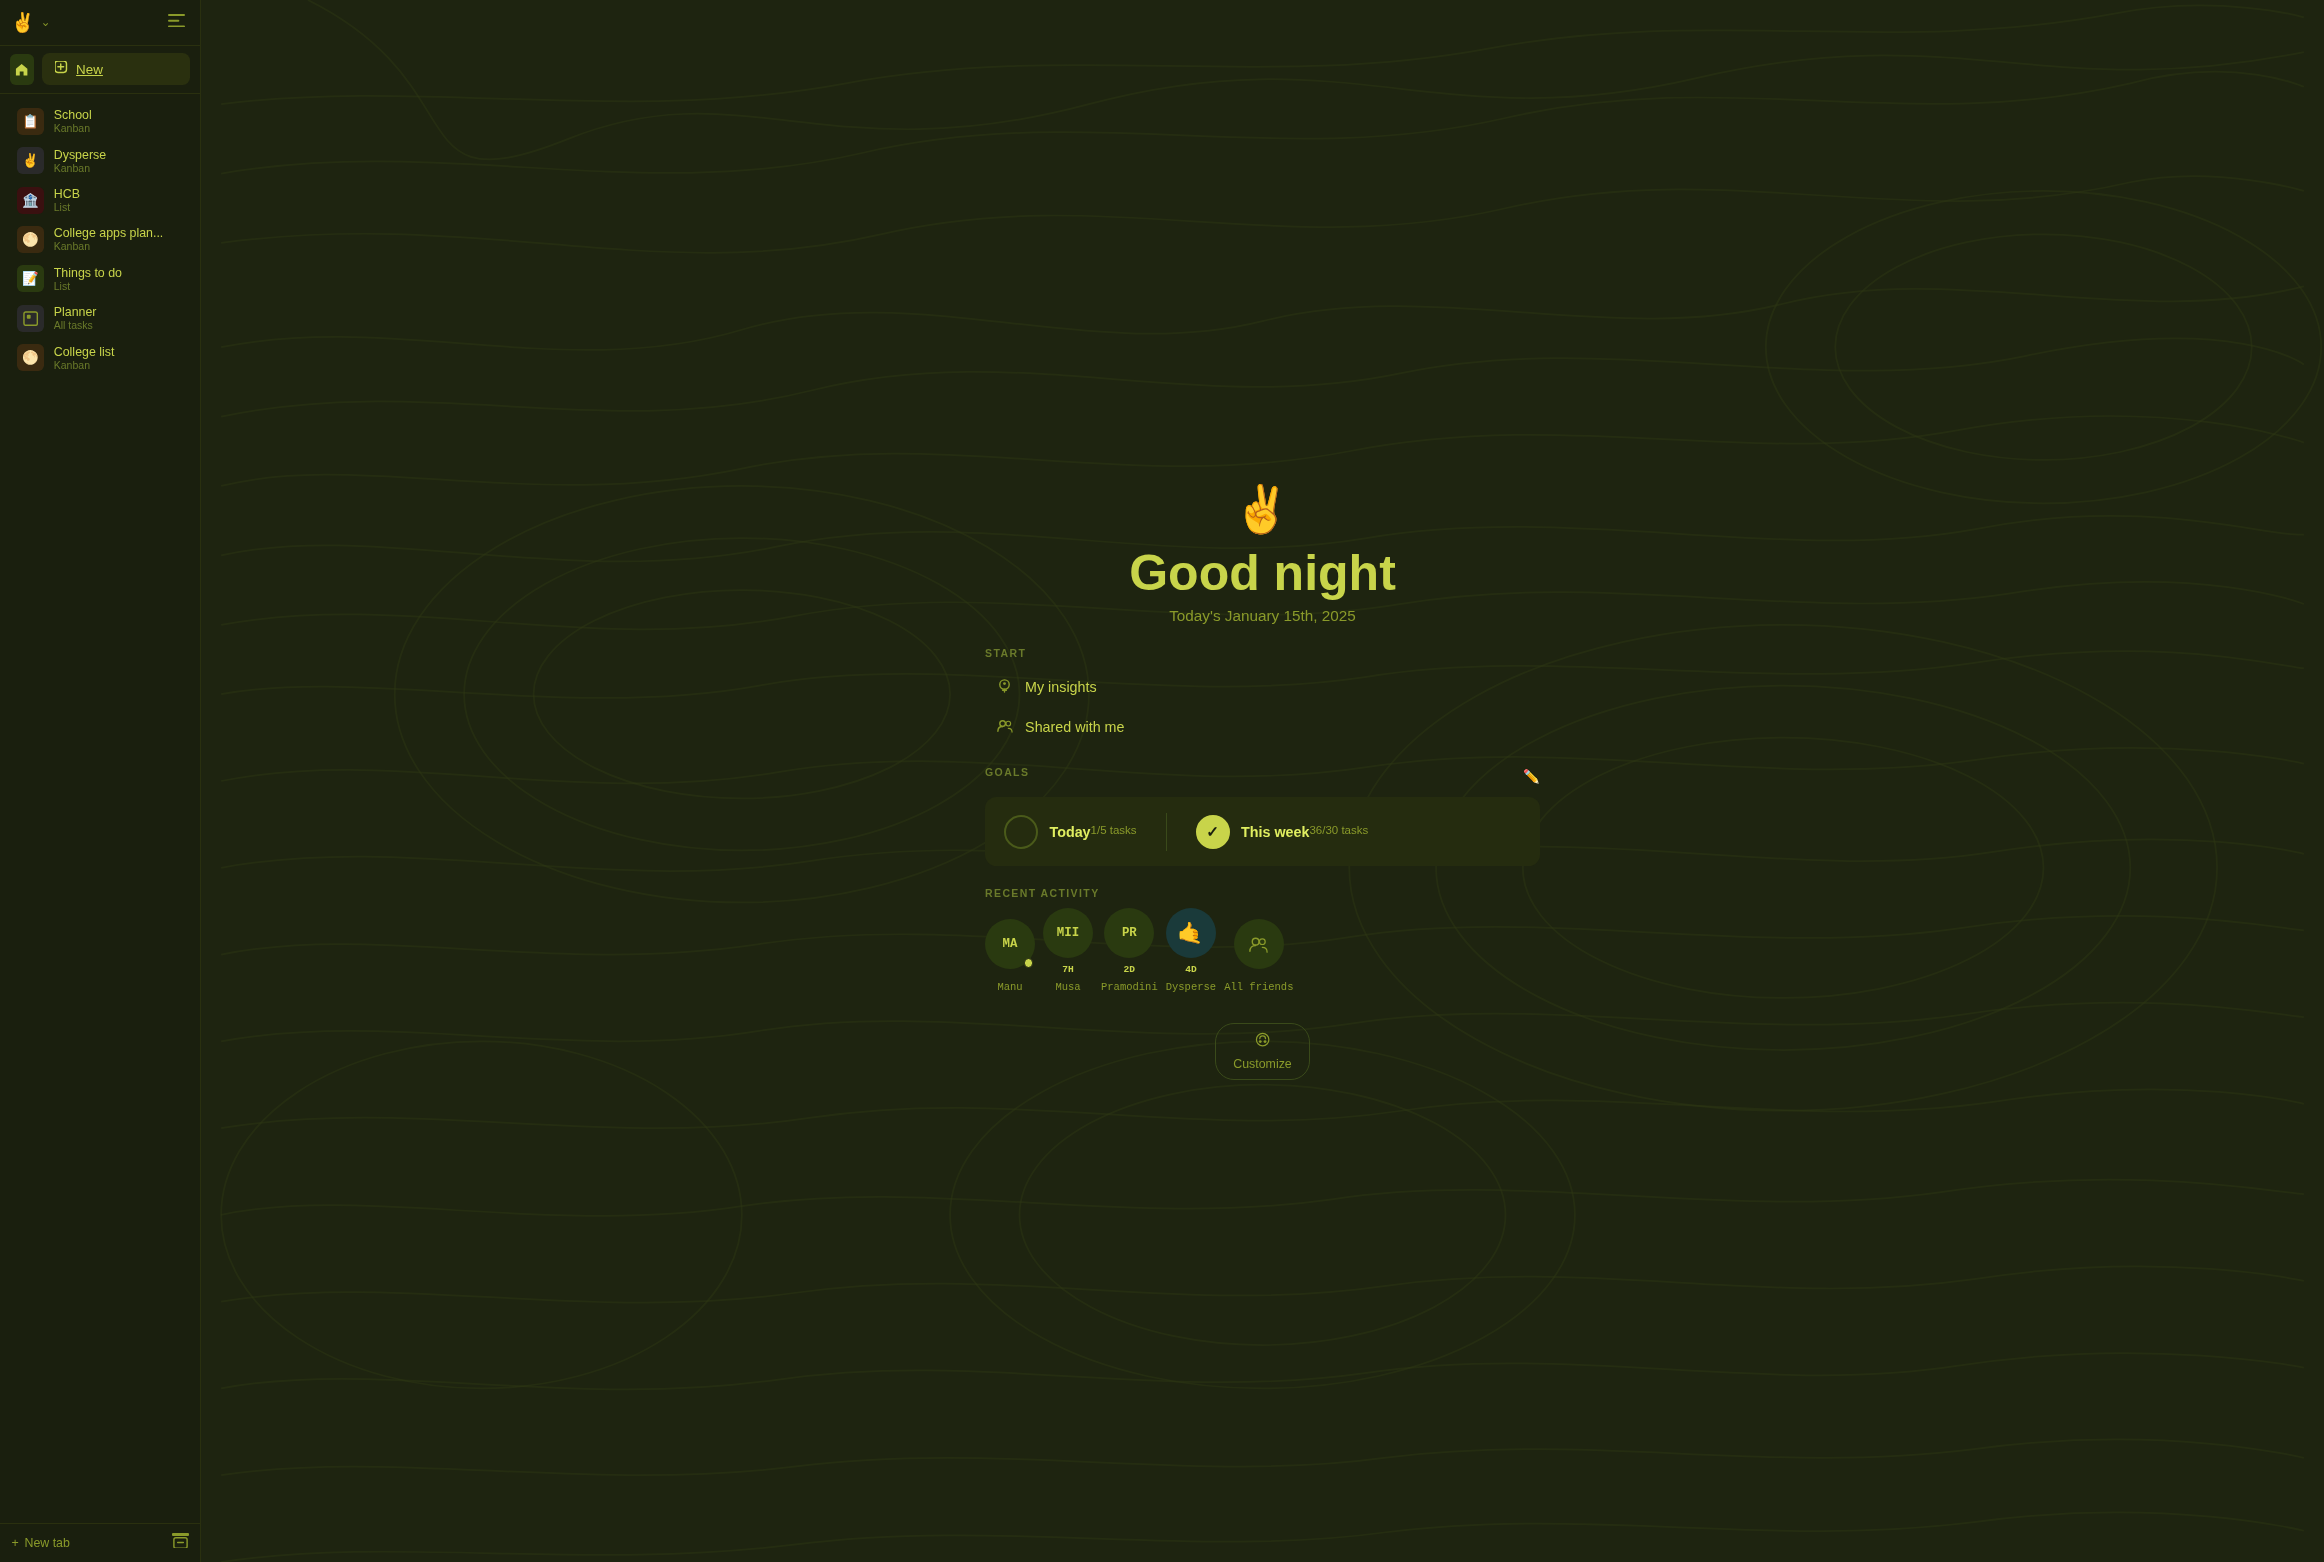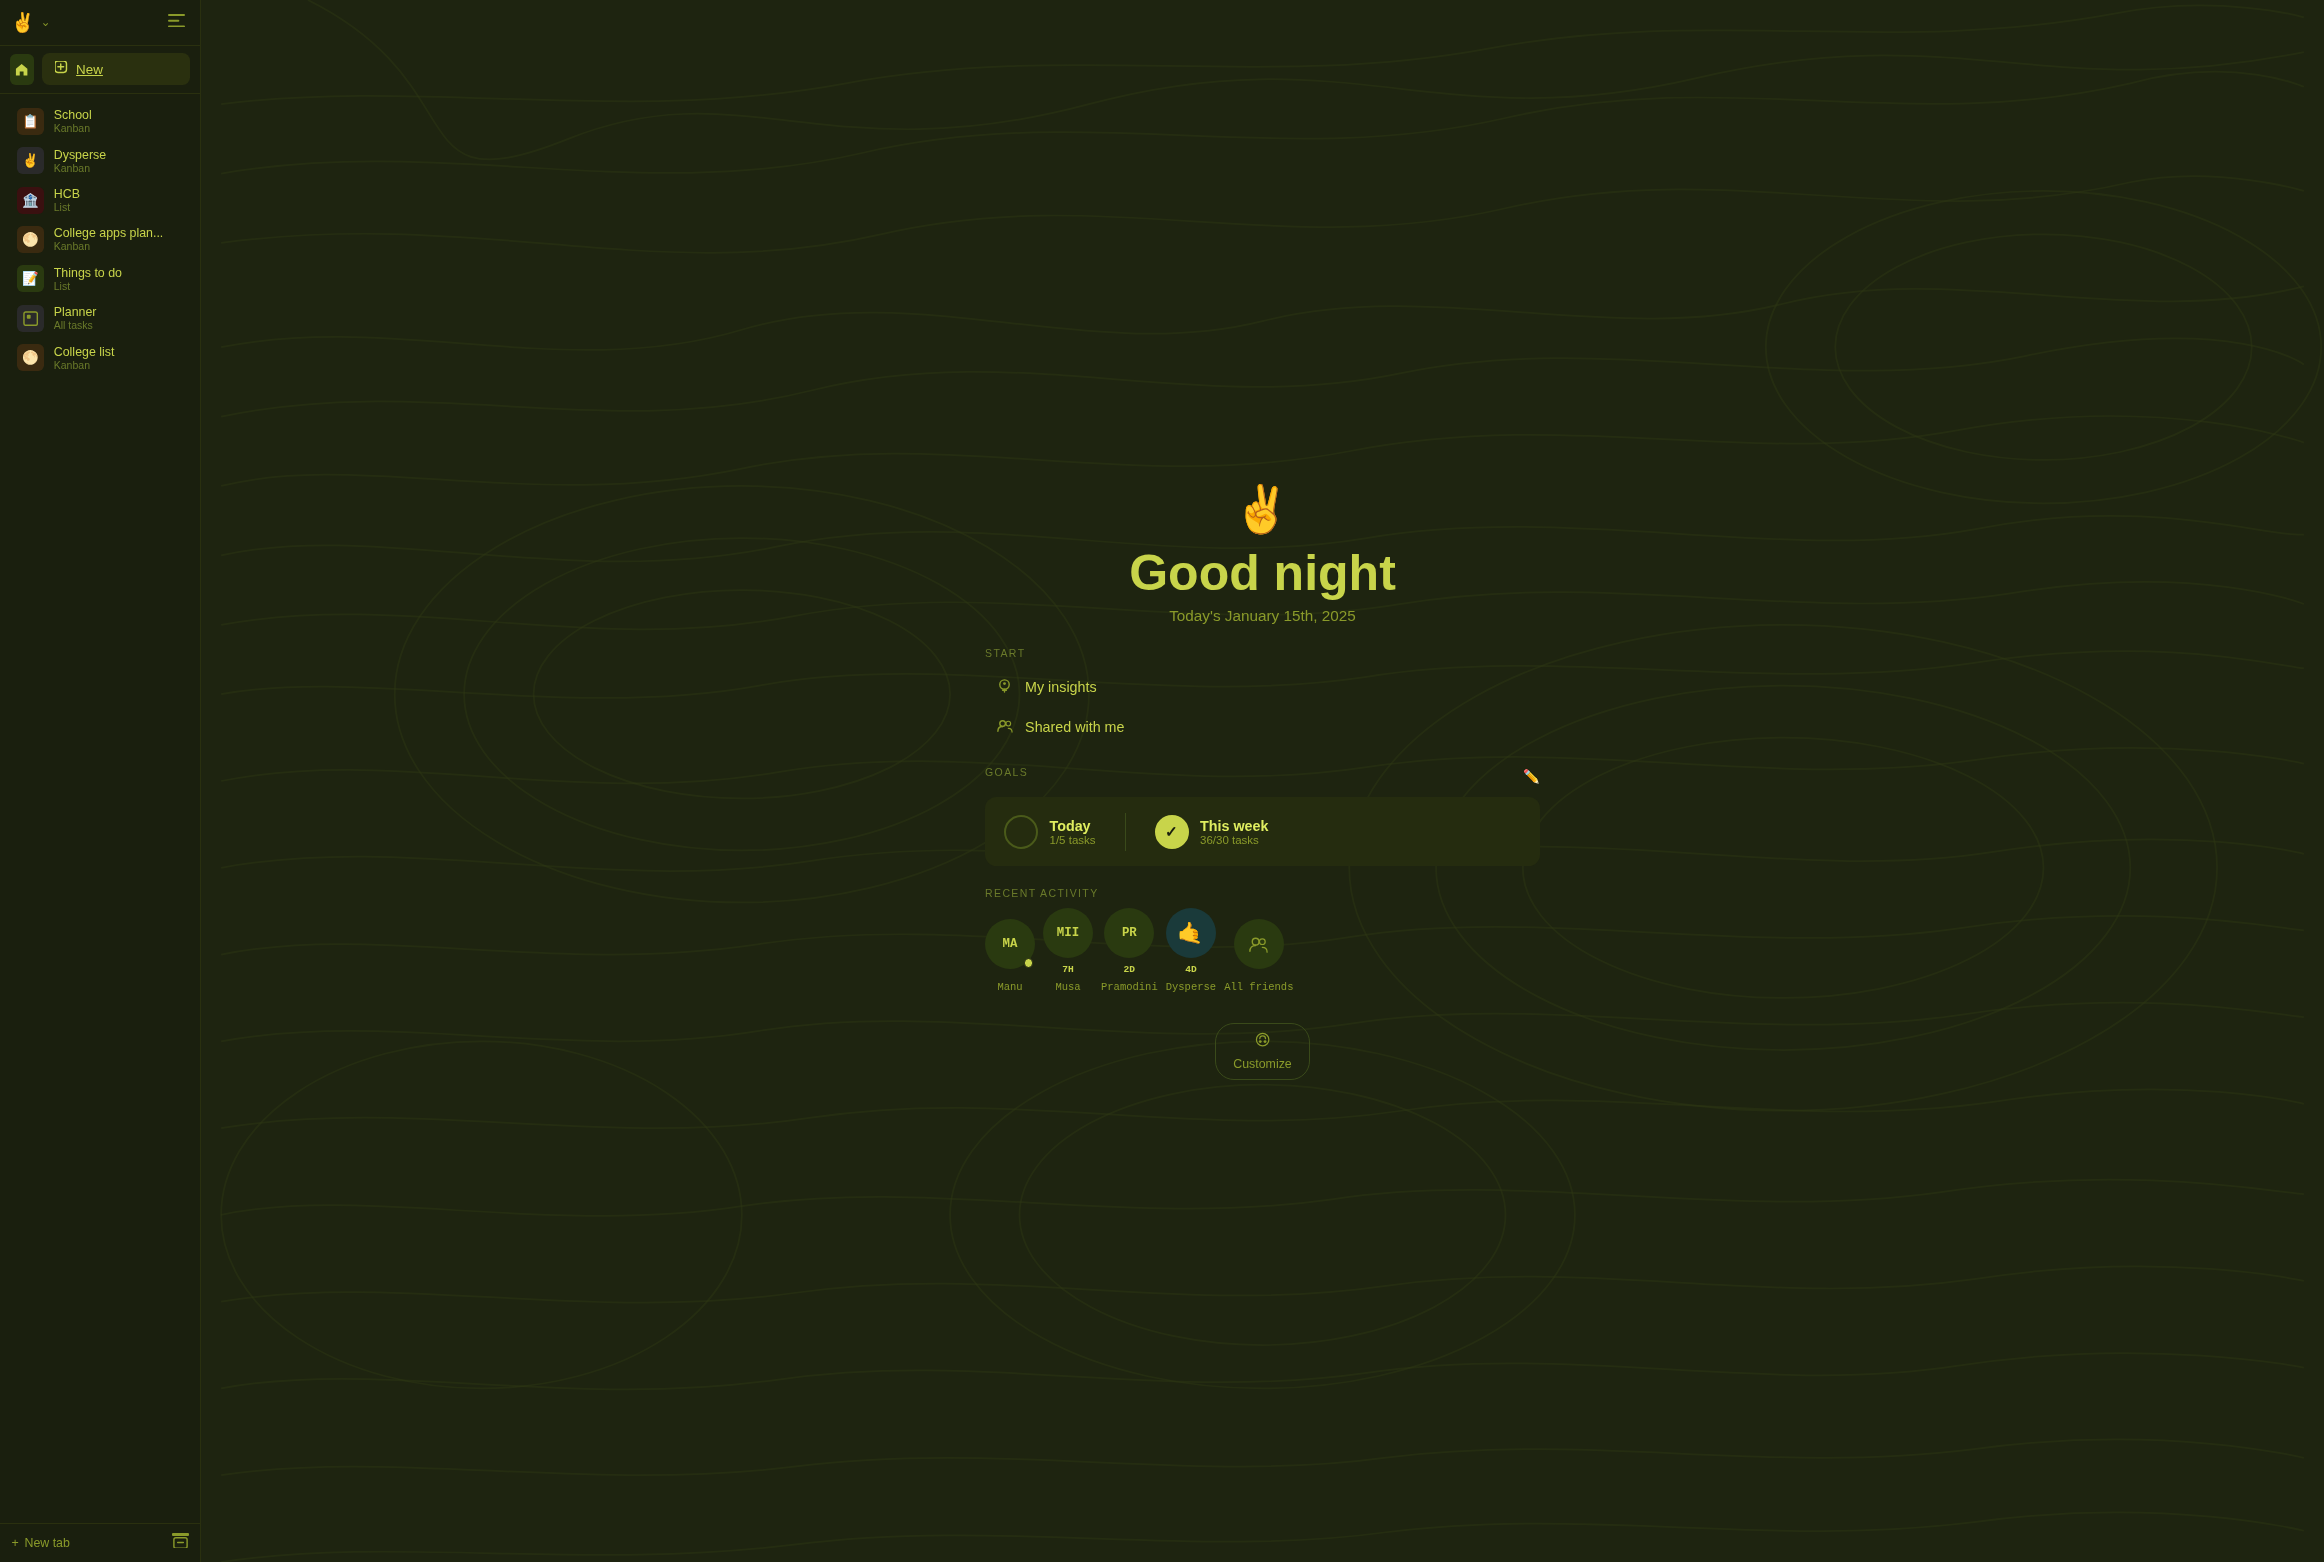--- a/index.html
+++ b/index.html
@@ -190,21 +190,21 @@
       margin-bottom: 22px;
     }
 
     .section {
       width: 100%;
       margin-bottom: 21px;
     }
 
     .section-label {
       font-size: 10.5px;
-      font-weight: 400;
+      font-weight: 700;
       color: #6a7a2a;
       letter-spacing: 1.4px;
       margin-bottom: 9.6px;
       text-transform: uppercase;
     }
 
     .start-items {
       display: flex;
       flex-direction: column;
       gap: 3.8px;
@@ -283,21 +283,21 @@
     }
 
     .goal-circle.complete .check {
       color: #1a1f0e;
       font-size: 15.3px;
       font-weight: 700;
     }
 
     .goal-info {
       display: flex;
-      flex-direction: column;
+      flex-direction: row;
     }
 
     .goal-title {
       font-size: 14.3px;
       font-weight: 700;
       color: #e0ee60;
     }
 
     .goal-count {
       font-size: 11.5px;

